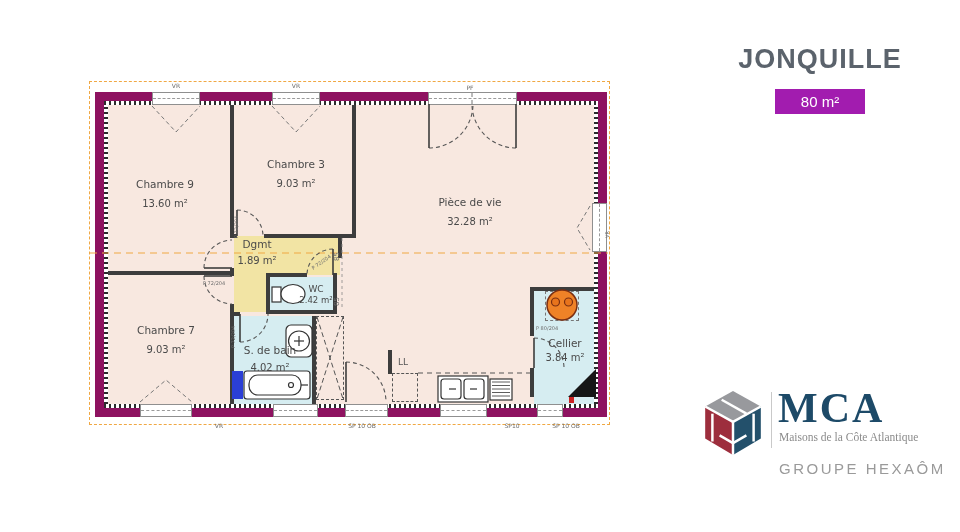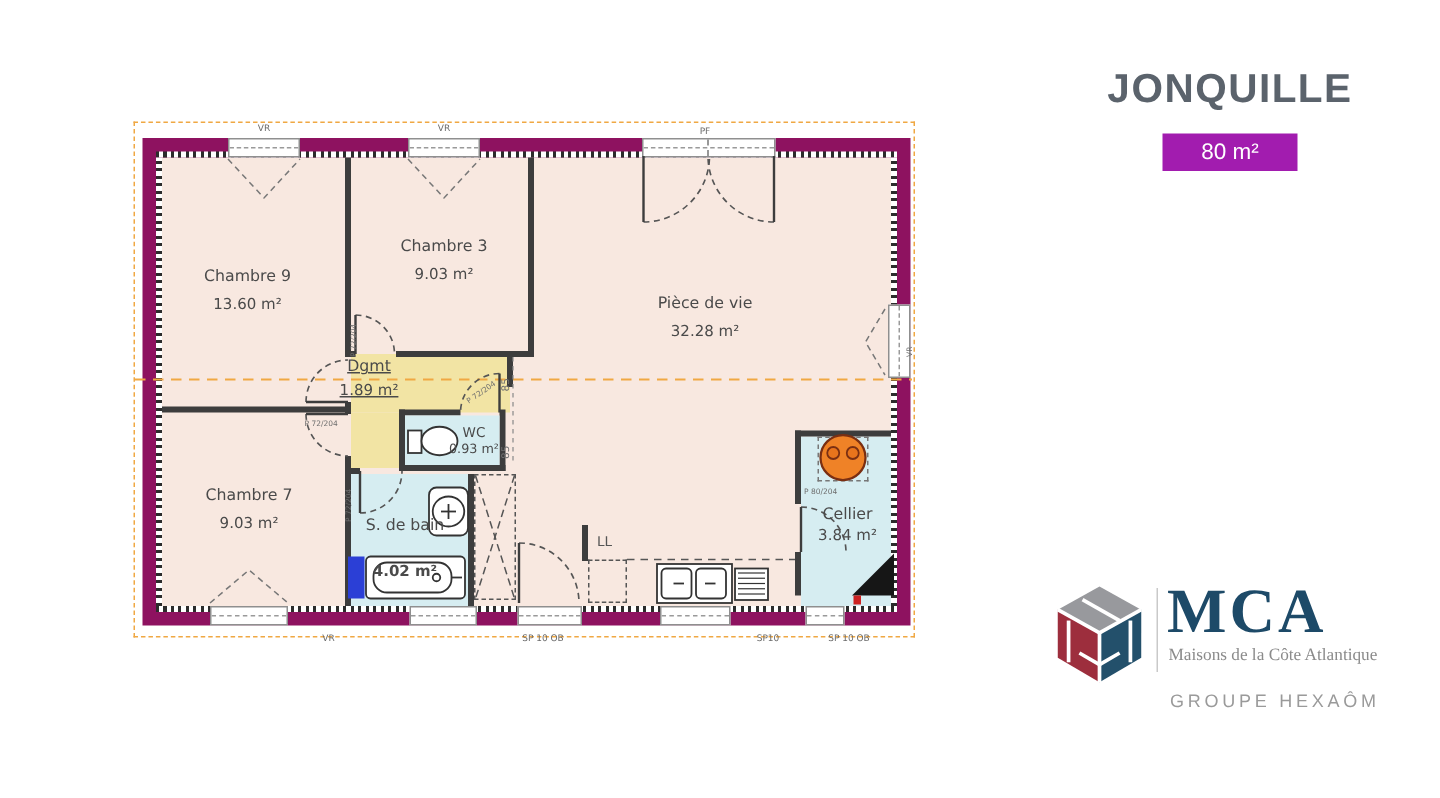--- a/index.html
+++ b/index.html
@@ -26,21 +26,21 @@
   .model-title{font-family:"Liberation Sans",sans-serif;font-weight:bold;font-size:27px;
                color:#5b636c;letter-spacing:1px;}
   .badge{display:inline-block;margin-top:14px;background:#a21caf;color:#fff;
          font-family:"Liberation Sans",sans-serif;font-size:15px;padding:4px 26px;}
   .brand{position:absolute;left:700px;top:388px;width:228px;}
   .brand-name{position:absolute;left:78px;top:-4px;font-family:"Liberation Serif",serif;
               font-weight:bold;font-size:42px;color:#1d4a68;letter-spacing:2px;}
   .brand-tag{position:absolute;left:79px;top:43px;width:145px;font-family:"Liberation Serif",serif;
              font-size:11.5px;color:#8b8b8b;white-space:nowrap;}
   .brand-group{position:absolute;left:79px;top:72px;width:142px;text-align:center;
-               font-family:"Liberation Sans",sans-serif;font-size:12px;color:#9a9a9a;
+               font-family:"Liberation Sans",sans-serif;font-size:15px;color:#9a9a9a;
                letter-spacing:2.5px;white-space:nowrap;}
   .divider{position:absolute;left:71px;top:4px;width:1px;height:56px;background:#c9c9c9;}
 </style>
 </head>
 <body>
 
 <div id="page">
 
   <div>
 
@@ -212,35 +212,35 @@
       <div class="ar">13.60 m²</div>
     </div>
     <div class="rlbl" style="left:296px;top:158px;">
       <div>Chambre 3</div>
       <div class="ar">9.03 m²</div>
     </div>
     <div class="rlbl" style="left:470px;top:196px;">
       <div>Pièce de vie</div>
       <div class="ar">32.28 m²</div>
     </div>
-    <div class="rlbl" style="left:246px;top:238px;text-decoration:underline;">
+    <div class="rlbl" style="left:257px;top:238px;">
       <div>Dgmt</div>
       <div class="ar" style="margin-top:5px;">1.89 m²</div>
     </div>
     <div class="rlbl sm" style="left:316px;top:284px;">
       <div>WC</div>
-      <div class="ar">0.93 m²</div>
+      <div class="ar">2.42 m²</div>
     </div>
     <div class="rlbl" style="left:166px;top:324px;">
       <div>Chambre 7</div>
       <div class="ar">9.03 m²</div>
     </div>
     <div class="rlbl" style="left:270px;top:344px;">
       <div>S. de bain</div>
-      <div class="ar" style="margin-top:20px;font-weight:bold;">4.02 m²</div>
+      <div class="ar" style="margin-top:6px;">4.02 m²</div>
     </div>
     <div class="rlbl" style="left:565px;top:337px;">
       <div>Cellier</div>
       <div class="ar" style="margin-top:3px;">3.84 m²</div>
     </div>
 
     <div class="tiny" style="left:176px;top:82px;">VR</div>
     <div class="tiny" style="left:296px;top:82px;">VR</div>
     <div class="tiny" style="left:470px;top:84px;">PF</div>
     <div class="tiny" style="left:219px;top:422px;">VR</div>

